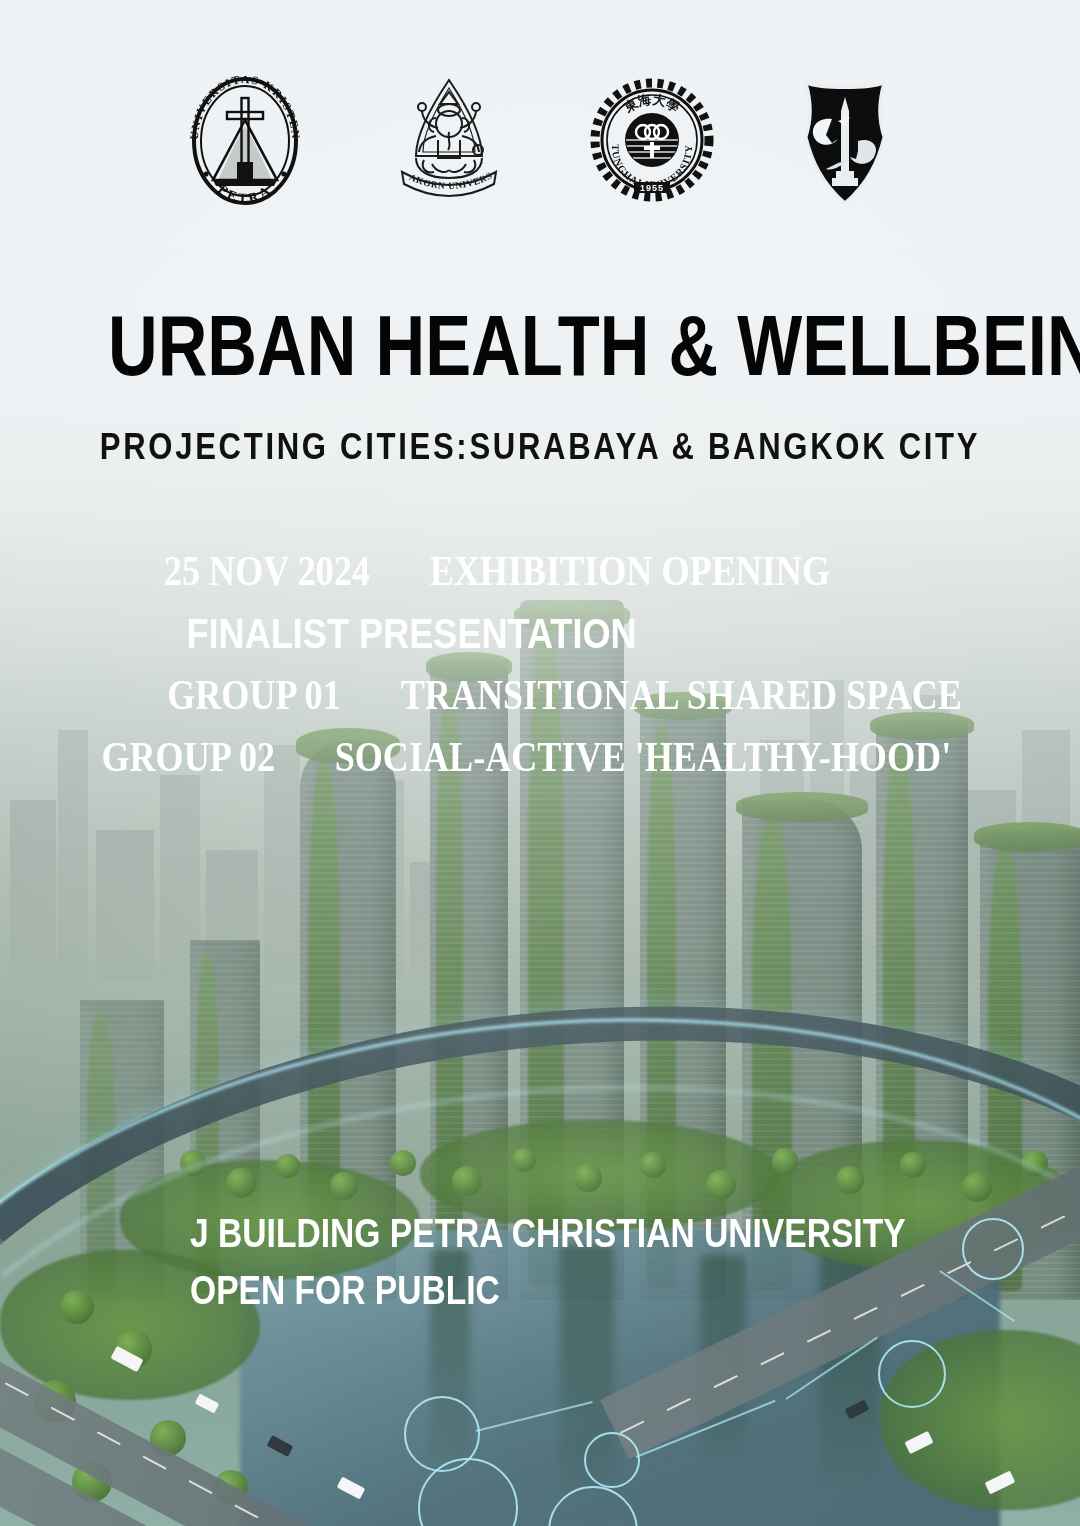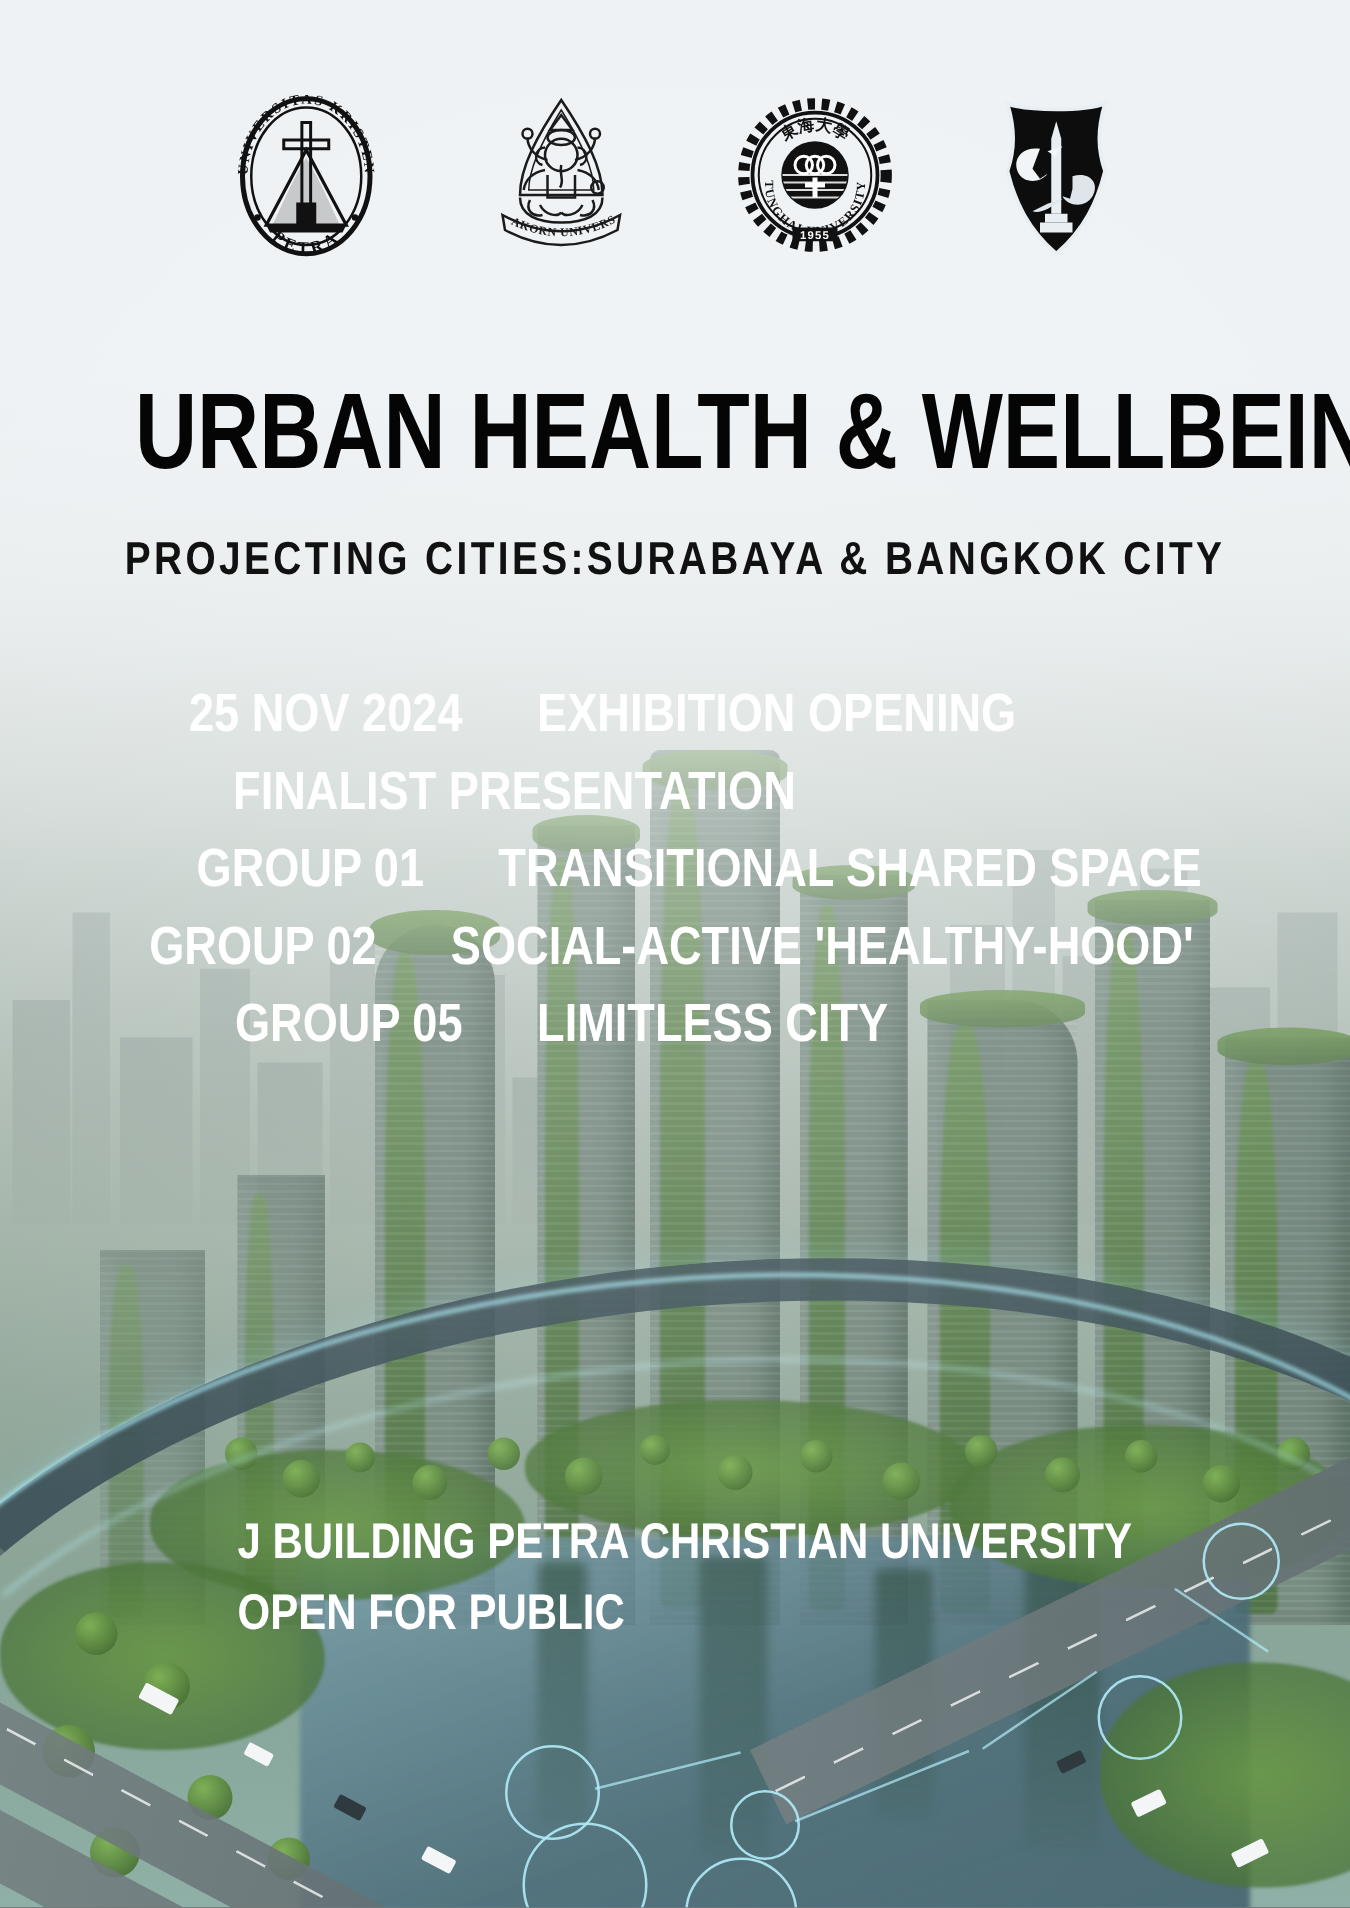--- a/index.html
+++ b/index.html
@@ -200,21 +200,21 @@
   
   .schedule {
     position: absolute;
     top: 540px; left: 0; width: 1080px;
     color: #ffffff;
     font-family: "Liberation Sans Narrow", "Liberation Sans", sans-serif;
     font-weight: 700;
     font-size: 43px;
     line-height: 62px;
   }
-  .row { display: flex; align-items: center; }
+  .row { display: flex; align-items: center; font-family: Liberation Serif, serif; }
   .col-l {
     width: 370px; text-align: right;
     transform: scaleX(.84); transform-origin: right center;
     white-space: nowrap;
   }
   .col-r {
     flex: 1; padding-left: 71px;
     transform: scaleX(.84); transform-origin: left center;
     white-space: nowrap;
   }
@@ -499,24 +499,20 @@
       </div>
       <div class="row-full">FINALIST PRESENTATION</div>
       <div class="row">
         <div class="col-l">GROUP 01</div>
         <div class="col-r">TRANSITIONAL SHARED SPACE</div>
       </div>
       <div class="row">
         <div class="col-l">GROUP 02</div>
         <div class="col-r">SOCIAL-ACTIVE 'HEALTHY-HOOD'</div>
       </div>
-      <div class="row">
-        <div class="col-l">GROUP 05</div>
-        <div class="col-r">LIMITLESS CITY</div>
-      </div>
     </div>
 
     <div class="venue">
       <div>J BUILDING PETRA CHRISTIAN UNIVERSITY</div>
       <div>OPEN FOR PUBLIC</div>
     </div>
 
   </div>
 </div>
 

